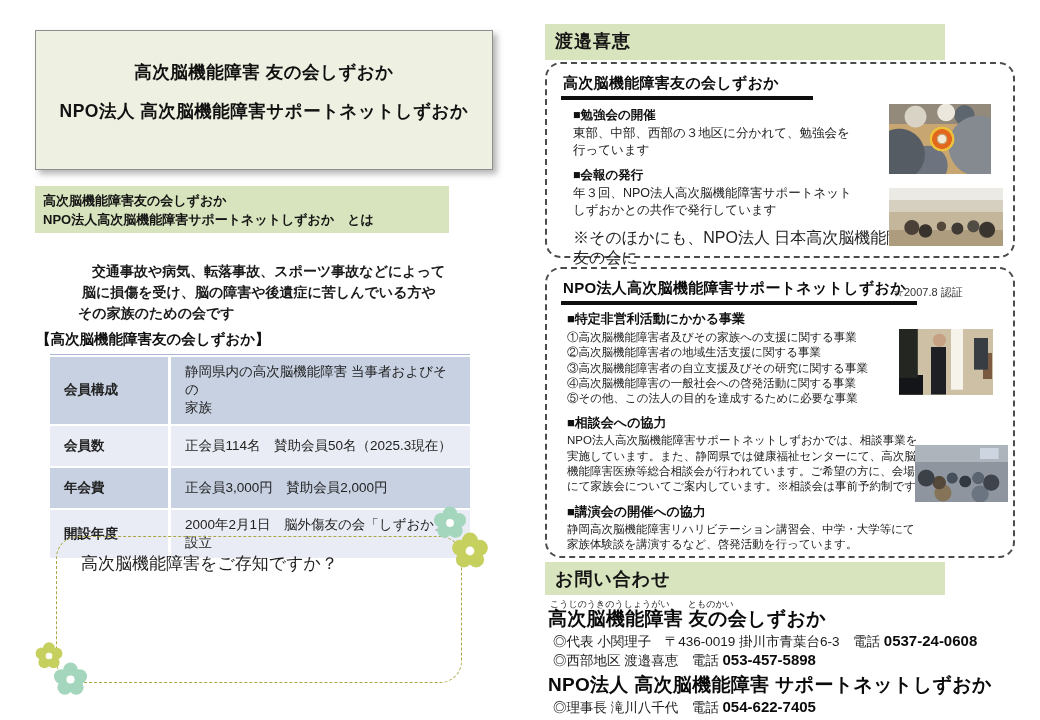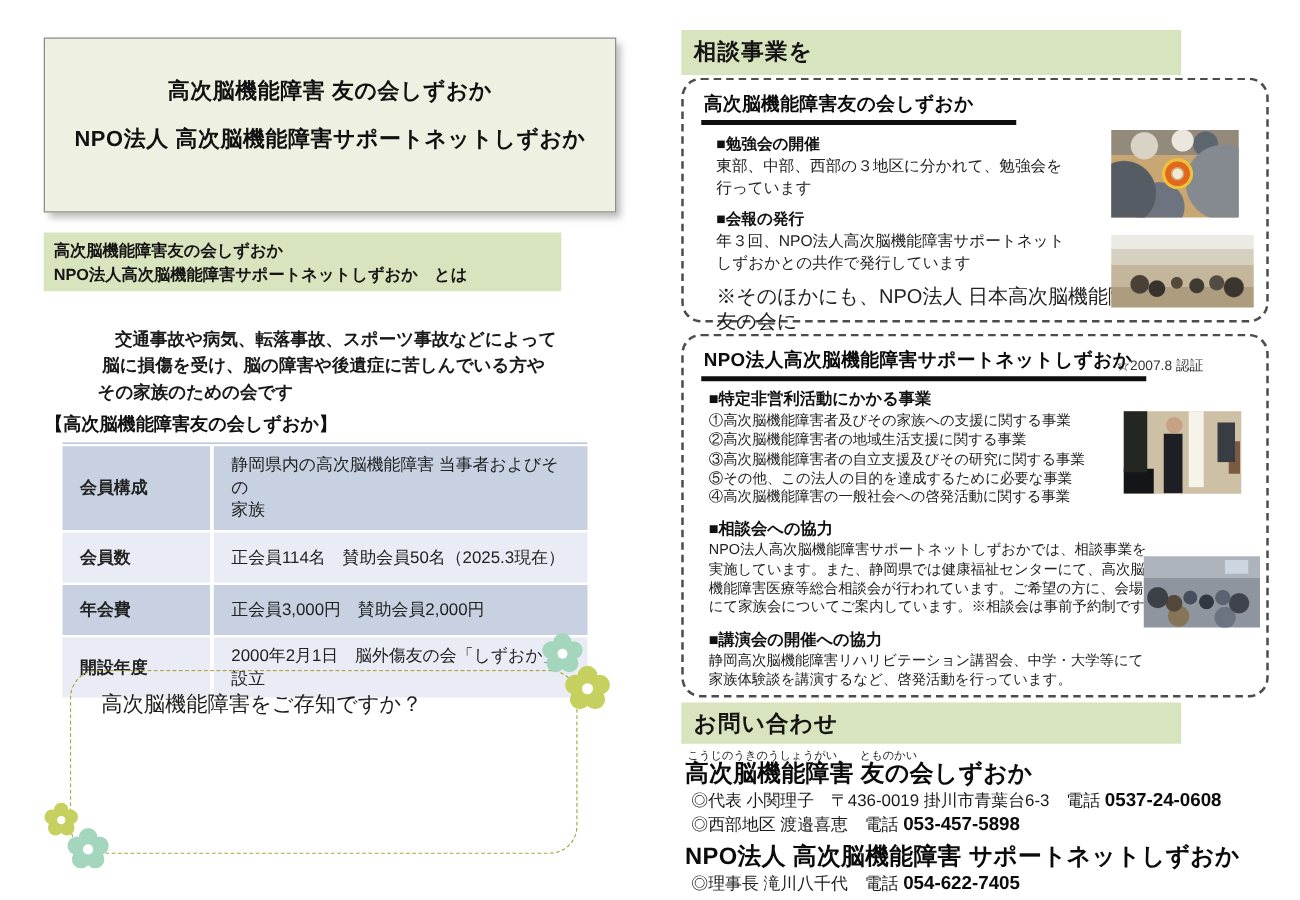--- a/index.html
+++ b/index.html
@@ -194,21 +194,21 @@
     <g fill="#a3d6bd">
         <circle cx="50" cy="24" r="20"></circle>
         <circle cx="74.7" cy="42" r="20"></circle>
         <circle cx="65.3" cy="71" r="20"></circle>
         <circle cx="34.7" cy="71" r="20"></circle>
         <circle cx="25.3" cy="42" r="20"></circle>
       </g>
     <circle cx="50" cy="50" r="11" fill="#ffffff"></circle>
   </svg>
 
-  <div class="green-band band-title activities-band">相談事業を</div>
+  <div class="green-band band-title activities-band">渡邉喜恵</div>
 
   <div class="dashed-box box1">
     <div class="box-heading">高次脳機能障害友の会しずおか</div>
     <div class="heading-bar bar1"></div>
     <div class="b1-content">
       <div class="section">
         <div class="sec-title">■勉強会の開催</div>
         <div class="sec-body">東部、中部、西部の３地区に分かれて、勉強会を
 行っています</div>
       </div>
@@ -228,22 +228,22 @@
     <div class="box-heading">NPO法人高次脳機能障害サポートネットしずおか</div>
     <span class="cert">☆2007.8 認証</span>
     <div class="heading-bar bar2"></div>
     <div class="b2-content">
       <div class="section">
         <div class="sec-title">■特定非営利活動にかかる事業</div>
         <div class="npo-list">
           <div>①高次脳機能障害者及びその家族への支援に関する事業</div>
           <div>②高次脳機能障害者の地域生活支援に関する事業</div>
           <div>③高次脳機能障害者の自立支援及びその研究に関する事業</div>
+          <div>④高次脳機能障害の一般社会への啓発活動に関する事業</div>
           <div>⑤その他、この法人の目的を達成するために必要な事業</div>
-          <div>④高次脳機能障害の一般社会への啓発活動に関する事業</div>
         </div>
       </div>
       <div class="section">
         <div class="sec-title">■相談会への協力</div>
         <div class="b2-body">NPO法人高次脳機能障害サポートネットしずおかでは、相談事業を
 実施しています。また、静岡県では健康福祉センターにて、高次脳
 機能障害医療等総合相談会が行われています。ご希望の方に、会場
 にて家族会についてご案内しています。※相談会は事前予約制です</div>
       </div>
       <div class="section">

